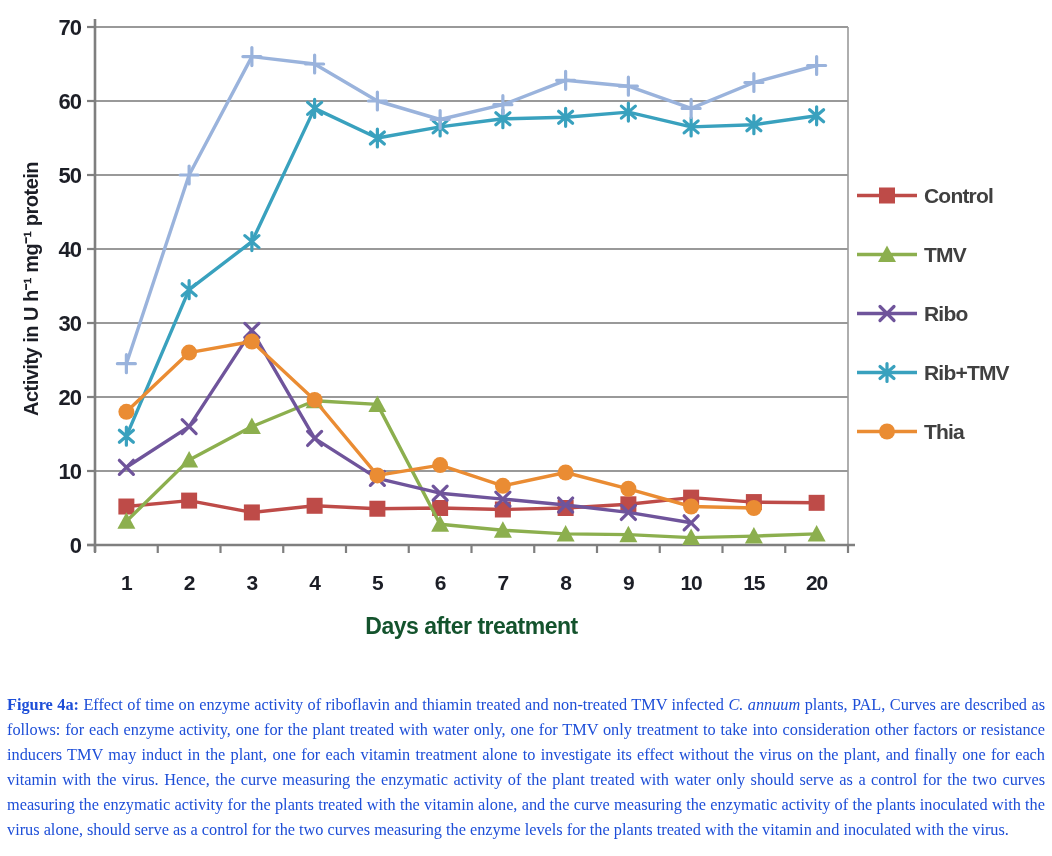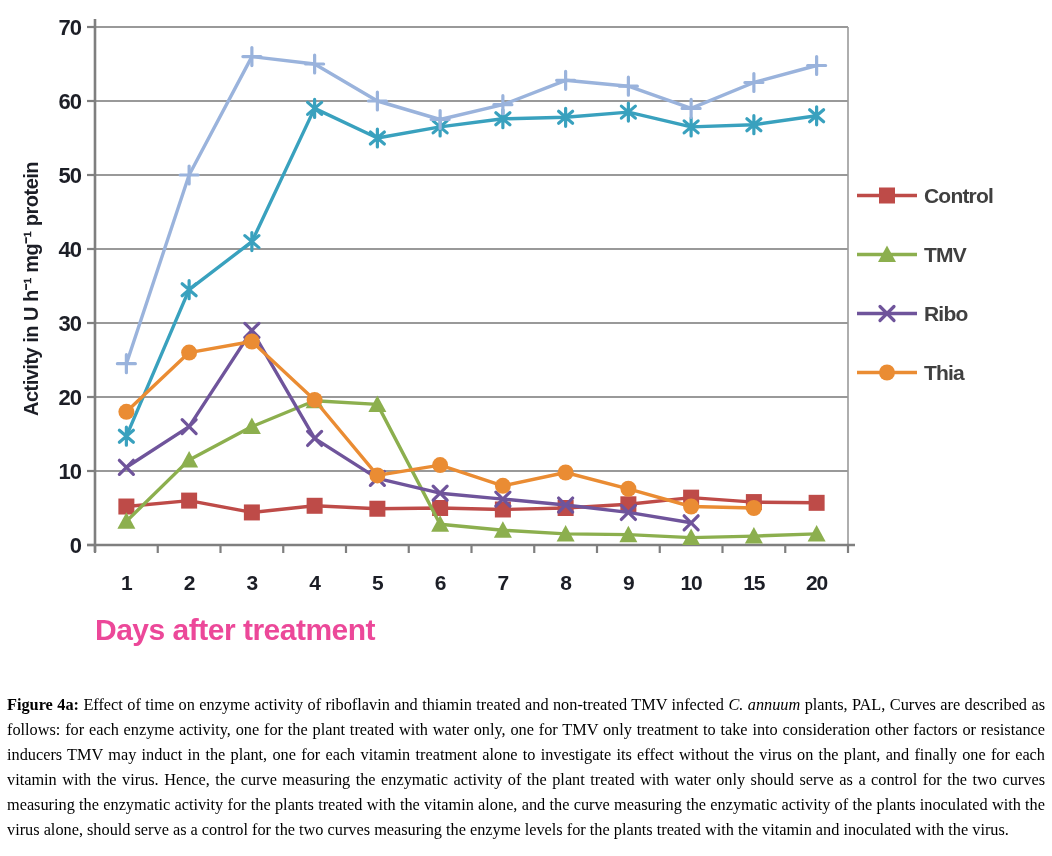--- a/index.html
+++ b/index.html
@@ -4,28 +4,28 @@
 <style>
   html,body{margin:0;padding:0;background:#fff;}
   .page{position:relative;width:1052px;height:856px;background:#ffffff;overflow:hidden;
         font-family:"Liberation Sans",sans-serif;}
   #chart{position:absolute;left:0;top:0;}
   #chart text{font-family:"Liberation Sans",sans-serif;font-weight:bold;fill:#1c1e26;}
   #chart text.ytick{font-size:22px;letter-spacing:-1px;}
   #chart text.xtick{font-size:21px;letter-spacing:-1px;}
   .y-title{position:absolute;left:-230px;top:276px;width:520px;height:26px;text-align:center;
            transform:rotate(-90deg);font-size:20px;font-weight:bold;color:#1c1e26;letter-spacing:-0.5px;}
-  .x-title{position:absolute;left:95px;top:613px;width:753px;text-align:left;
-           font-size:30px;font-weight:bold;color:#ec4899;letter-spacing:-0.5px;}
+  .x-title{position:absolute;left:95px;top:613px;width:753px;text-align:center;
+           font-size:23px;font-weight:bold;color:#14532d;letter-spacing:-0.5px;}
   .legend{position:absolute;left:856px;top:183px;}
   .legend-item{display:flex;align-items:center;height:25px;margin-bottom:34px;}
   .legend-item .lbl{font-size:21px;font-weight:600;color:#404040;letter-spacing:-0.8px;margin-left:4px;}
   .caption{position:absolute;left:7px;top:692px;width:1038px;margin:0;
            font-family:"Liberation Serif",serif;font-size:16.3px;line-height:25px;
-           text-align:justify;color:#000000;}
+           text-align:justify;color:#1d4ed8;}
   .caption .fig-label{font-weight:bold;}
   .caption i{font-style:italic;}
 </style>
 </head>
 <body>
 
 <div class="page">
 
   <svg id="chart" width="1052" height="665" viewBox="0 0 1052 665">
       <line x1="95" x2="848" y1="471" y2="471" stroke="#999999" stroke-width="1.8"></line>
@@ -333,20 +333,29 @@
         <svg width="64" height="25">
           <line x1="1" x2="61" y1="12.5" y2="12.5" stroke="#6f549b" stroke-width="3.4"></line>
           <g transform="translate(31,12.5)">
             <path d="M-7,-7L7,7M7,-7L-7,7" stroke="#6f549b" stroke-width="3.2" fill="none" stroke-linecap="round"></path>
           </g>
         </svg>
         <span class="lbl">Ribo</span>
       </div>
       <div class="legend-item">
         <svg width="64" height="25">
+          <line x1="1" x2="61" y1="12.5" y2="12.5" stroke="#39a1be" stroke-width="3.4"></line>
+          <g transform="translate(31,12.5)">
+            <path d="M0,-9L0,9M-7,-6L7,6M7,-6L-7,6" stroke="#39a1be" stroke-width="3.2" fill="none" stroke-linecap="round"></path>
+          </g>
+        </svg>
+        <span class="lbl">Rib+TMV</span>
+      </div>
+      <div class="legend-item">
+        <svg width="64" height="25">
           <line x1="1" x2="61" y1="12.5" y2="12.5" stroke="#ea8c33" stroke-width="3.4"></line>
           <g transform="translate(31,12.5)">
             <circle r="8" fill="#ea8c33"></circle>
           </g>
         </svg>
         <span class="lbl">Thia</span>
       </div>
     </div>
 
   <p class="caption">

